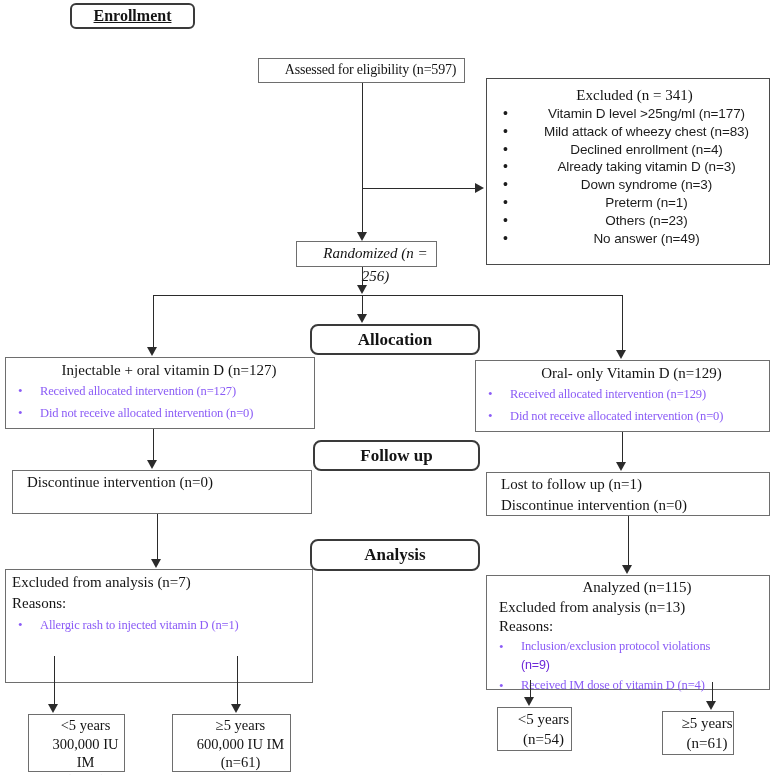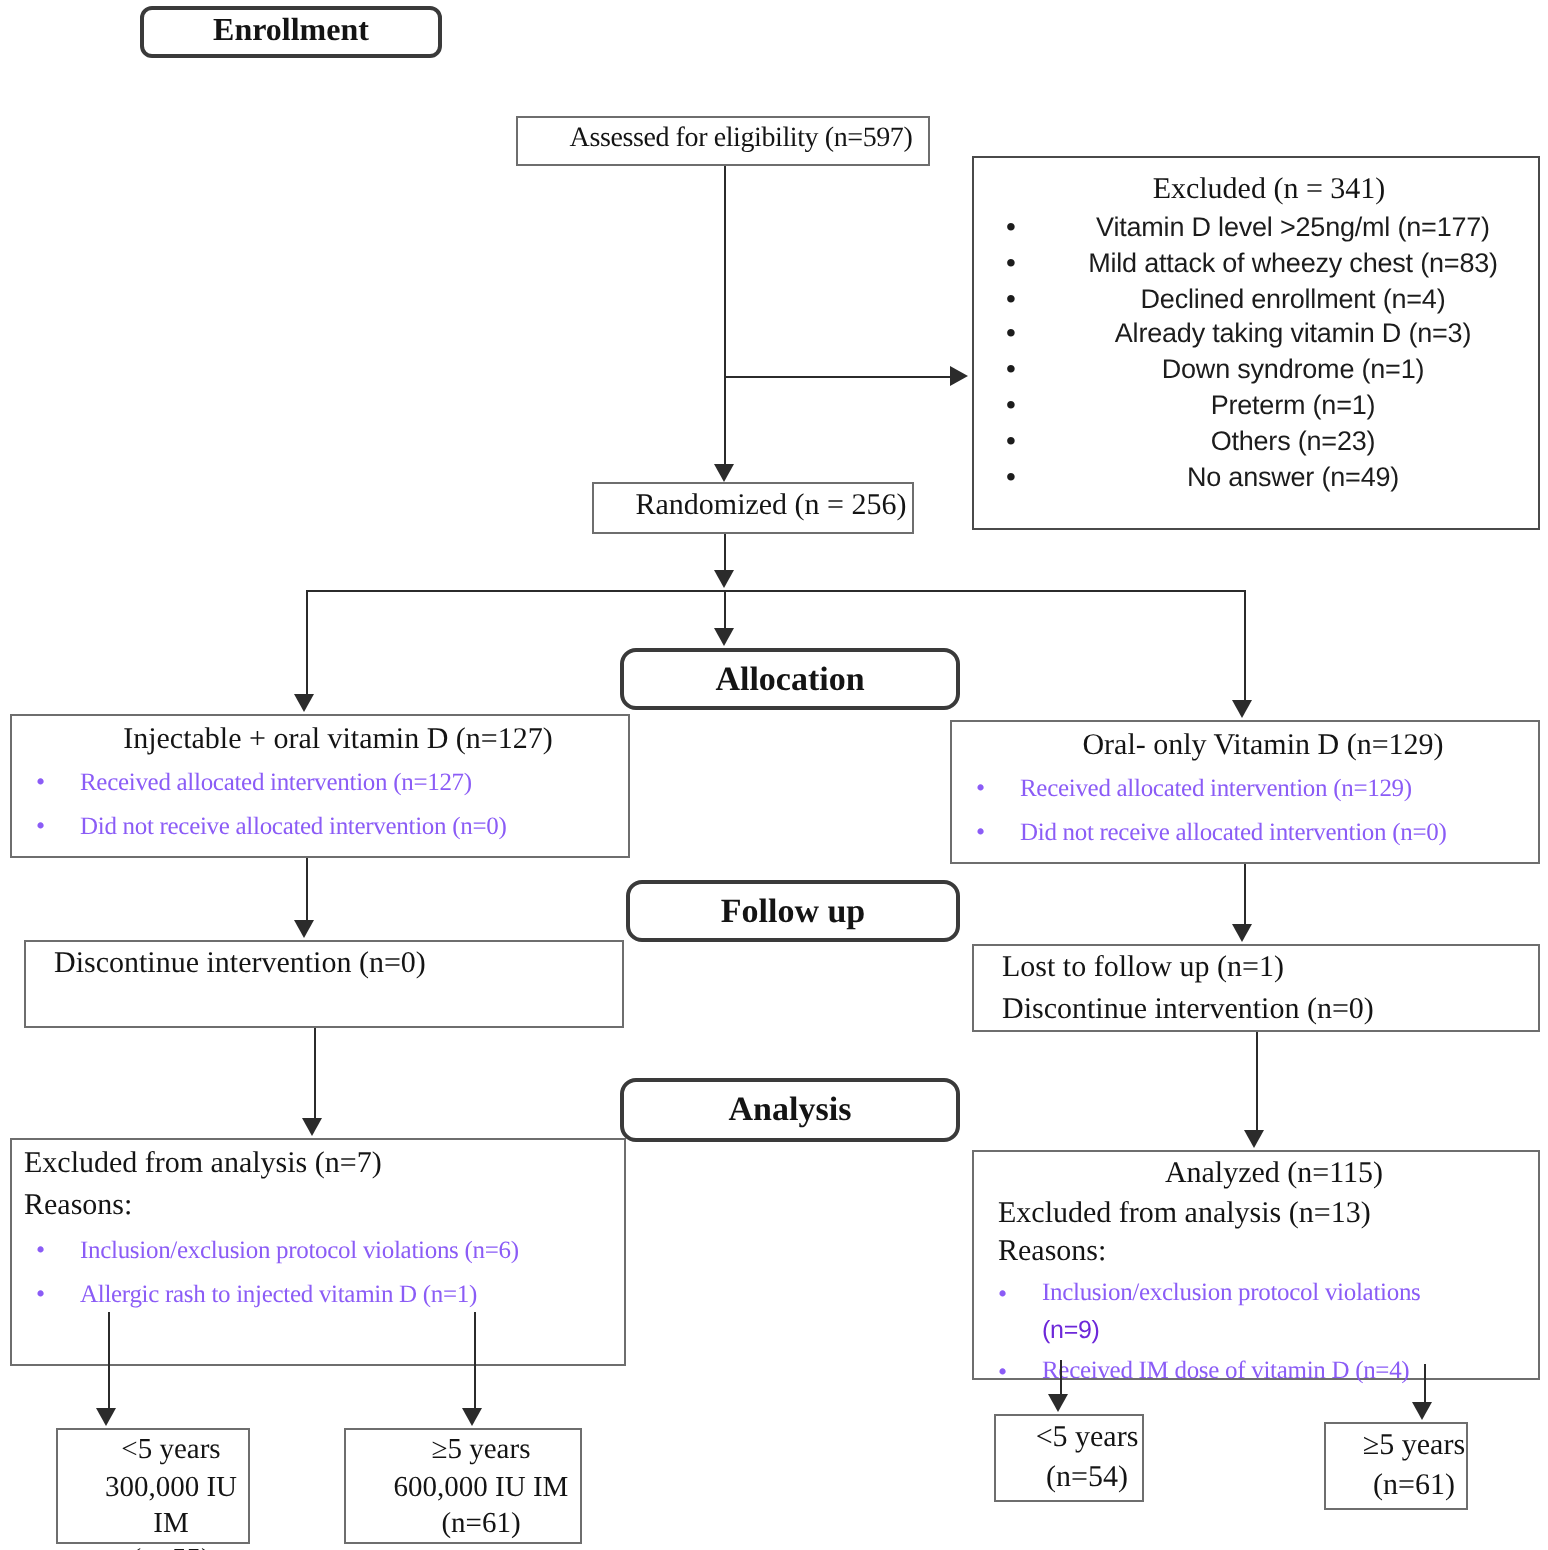--- a/index.html
+++ b/index.html
@@ -38,41 +38,41 @@
   }
   .xbullet::before { content:"•"; position:absolute; left:16px; top:0; font-size:14px; }
   .cont { padding-left:34px; font-family:"Liberation Sans", sans-serif; font-size:12.5px;
           letter-spacing:-0.15px; color:#6d28d9; }
 </style>
 </head>
 <body>
 
 <div class="canvas">
 
-  <div class="stage" style="left:70px;top:3px;width:151px;height:26px;font-size:16px;border-radius:6px;">
+  <div class="stage" style="left:70px;top:3px;width:125px;height:26px;font-size:16px;border-radius:6px;text-decoration:underline;">
     <span>Enrollment</span>
   </div>
 
   <div class="box ctr serif15" style="left:258px;top:58px;width:207px;height:25px;line-height:22px;font-size:14px;letter-spacing:-0.2px;">
     <span>Assessed for eligibility (n=597)</span>
   </div>
 
   <div class="box dark" style="left:486px;top:78px;width:284px;height:187px;padding-top:6px;text-align:center;">
     <div class="serif15" style="padding-left:13px;line-height:20px;">Excluded (n = 341)</div>
     <div class="xbullet">Vitamin D level &gt;25ng/ml (n=177)</div>
     <div class="xbullet">Mild attack of wheezy chest (n=83)</div>
     <div class="xbullet">Declined enrollment  (n=4)</div>
     <div class="xbullet">Already taking vitamin D (n=3)</div>
-    <div class="xbullet">Down syndrome (n=1)</div>
+    <div class="xbullet">Down syndrome (n=3)</div>
     <div class="xbullet">Preterm (n=1)</div>
     <div class="xbullet">Others (n=23)</div>
     <div class="xbullet">No answer (n=49)</div>
   </div>
 
-  <div class="box ctr serif15" style="left:296px;top:241px;width:161px;height:26px;line-height:23px;">
+  <div class="box ctr serif15" style="left:296px;top:241px;width:141px;height:26px;line-height:23px;font-style:italic;">
     <span>Randomized (n = 256)</span>
   </div>
 
   <div class="stage" style="left:310px;top:324px;width:170px;height:31px;font-size:17px;">
     <span>Allocation</span>
   </div>
 
   <div class="box" style="left:5px;top:357px;width:310px;height:72px;padding-top:3px;">
     <div class="ctr serif15" style="line-height:19px;">Injectable + oral vitamin D (n=127)</div>
     <div class="bullet">Received allocated intervention (n=127)</div>
@@ -98,21 +98,20 @@
     <div style="line-height:20px;padding-left:14px;">Discontinue intervention (n=0)</div>
   </div>
 
   <div class="stage" style="left:310px;top:539px;width:170px;height:32px;font-size:17px;">
     <span>Analysis</span>
   </div>
 
   <div class="box" style="left:5px;top:569px;width:308px;height:114px;padding-top:2px;">
     <div class="serif15" style="line-height:21px;padding-left:6px;">Excluded from analysis (n=7)</div>
     <div class="serif15" style="line-height:21px;padding-left:6px;">Reasons:</div>
-    <div class="bullet">Inclusion/exclusion protocol violations (n=6)</div>
     <div class="bullet">Allergic rash to injected vitamin D (n=1)</div>
   </div>
 
   <div class="box" style="left:486px;top:575px;width:284px;height:115px;padding-top:2px;">
     <div class="ctr serif15" style="line-height:19.5px;">Analyzed (n=115)</div>
     <div class="serif15" style="line-height:19.5px;padding-left:12px;">Excluded from analysis (n=13)</div>
     <div class="serif15" style="line-height:19.5px;padding-left:12px;">Reasons:</div>
     <div class="bullet" style="line-height:19.5px;">Inclusion/exclusion protocol violations</div>
     <div class="cont" style="line-height:19.5px;">(n=9)</div>
     <div class="bullet" style="line-height:19.5px;">Received IM dose of vitamin D (n=4)</div>

